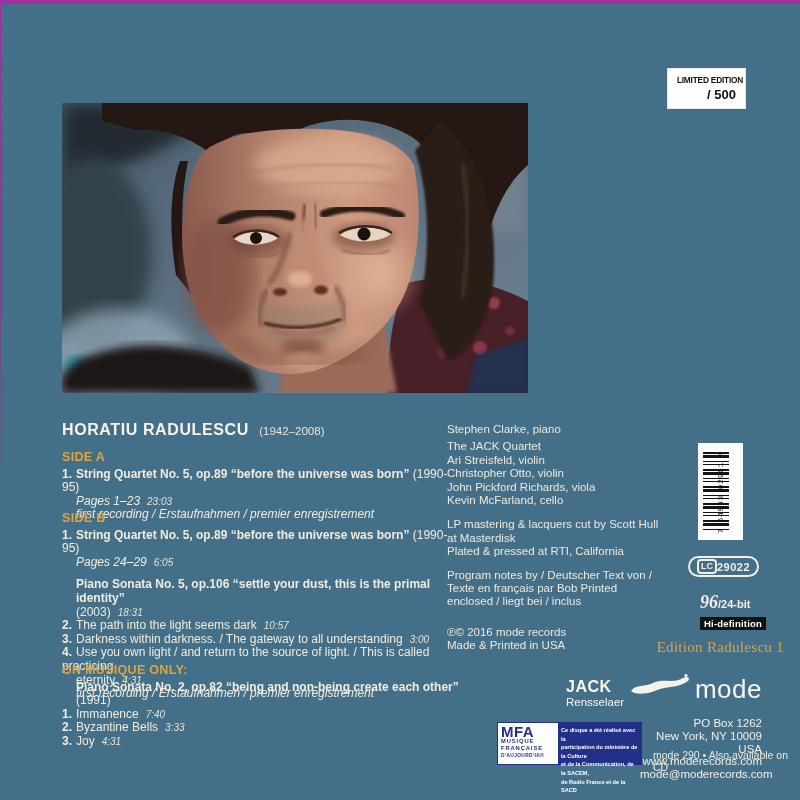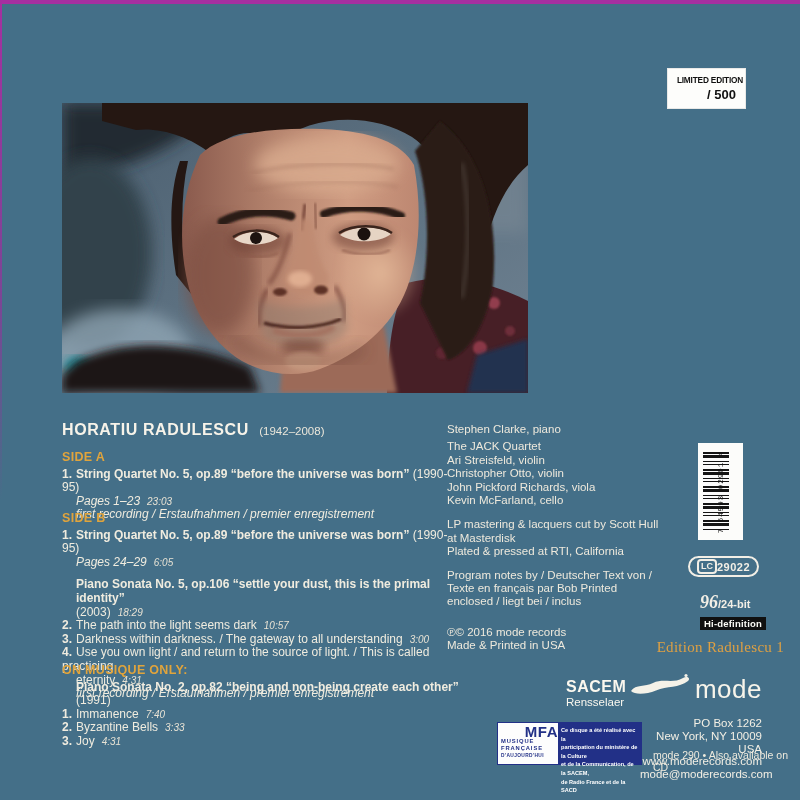--- a/index.html
+++ b/index.html
@@ -75,21 +75,21 @@
 
   
   .empac{position:absolute;left:566px;top:678px;color:#fbf8ef;}
   .empac .e1{font-size:16px;font-weight:700;letter-spacing:0.5px;}
   .empac .e2{font-size:11.5px;margin-top:0;}
 
   
   .mfa{position:absolute;left:497px;top:722px;width:143px;height:41px;display:flex;
     border:1px solid #223087;background:#fff;}
   .mfa .left{width:60px;background:#fdfdfd;color:#223087;padding:2px 0 0 3px;box-sizing:border-box;}
-  .mfa .left .ac{font-size:15px;font-weight:700;line-height:13px;letter-spacing:0.5px;text-align:right;}
+  .mfa .left .ac{font-size:15px;font-weight:700;line-height:13px;letter-spacing:0.5px;}
   .mfa .left .s{font-size:5.8px;font-weight:700;letter-spacing:0.9px;line-height:7px;}
   .mfa .left .s3{font-size:4.8px;font-weight:700;letter-spacing:0.4px;line-height:7px;}
   .mfa .right{flex:1;background:#223087;color:#fff;font-size:5.6px;font-weight:700;
     line-height:8.6px;padding:3px 2px 0 3px;box-sizing:border-box;}
 
   
   .modeblock{position:absolute;left:640px;top:672px;width:122px;text-align:right;color:#f3efe4;}
   .mode-logo-row{display:flex;align-items:flex-end;justify-content:flex-end;gap:2px;}
   .mode-word{font-size:26px;line-height:24px;font-weight:400;letter-spacing:0.5px;color:#f7f4ea;}
   .mode-addr{font-size:11.5px;line-height:12.8px;margin-top:16px;}
@@ -213,21 +213,21 @@
   <div class="ind"><span class="it">Pages 1–23</span><span class="time">23:03</span></div>
   <div class="ind it">first recording / Erstaufnahmen / premier enregistrement</div>
 </div>
 
 <div class="sideB listing">
   <div class="heading">SIDE B</div>
   <div><span class="num">1.</span><span class="b">String Quartet No. 5, op.89 “before the universe was born”</span> <span>(1990-95)</span></div>
   <div class="ind"><span class="it">Pages 24–29</span><span class="time">6:05</span></div>
   <div class="gap9"></div>
   <div class="ind b">Piano Sonata No. 5, op.106 “settle your dust, this is the primal identity”</div>
-  <div class="ind"><span>(2003)</span><span class="time">18:29</span></div>
+  <div class="ind"><span>(2003)</span><span class="time">18:31</span></div>
   <div><span class="num">2.</span><span>The path into the light seems dark</span><span class="time">10:57</span></div>
   <div><span class="num">3.</span><span>Darkness within darkness. / The gateway to all understanding</span><span class="time">3:00</span></div>
   <div><span class="num">4.</span><span>Use you own light / and return to the source of light. / This is called practicing</span></div>
   <div class="ind"><span>eternity</span><span class="time">4:31</span></div>
   <div class="ind it">first recording / Erstaufnahmen / premier enregistrement</div>
 </div>
 
 <div class="dl listing">
   <div class="heading">ON MUSIQUE ONLY:</div>
   <div class="ind"><span class="b">Piano Sonata No. 2, op.82 “being and non-being create each other”</span> <span>(1991)</span></div>
@@ -270,21 +270,21 @@
 <div class="hires">
   <div class="top">
     <span class="n96">96</span><span class="bit">/24-bit</span>
   </div>
   <span class="badge">Hi-definition</span>
 </div>
 
 <div class="edition">Edition Radulescu 1</div>
 
 <div class="empac">
-  <div class="e1">SACEM</div>
+  <div class="e1">JACK</div>
   <div class="e2">Rensselaer</div>
 </div>
 
 <div class="mfa">
   <div class="left">
     <div class="ac">MFA</div>
     <div class="s">MUSIQUE</div>
     <div class="s">FRANÇAISE</div>
     <div class="s3">D'AUJOURD'HUI</div>
   </div>

